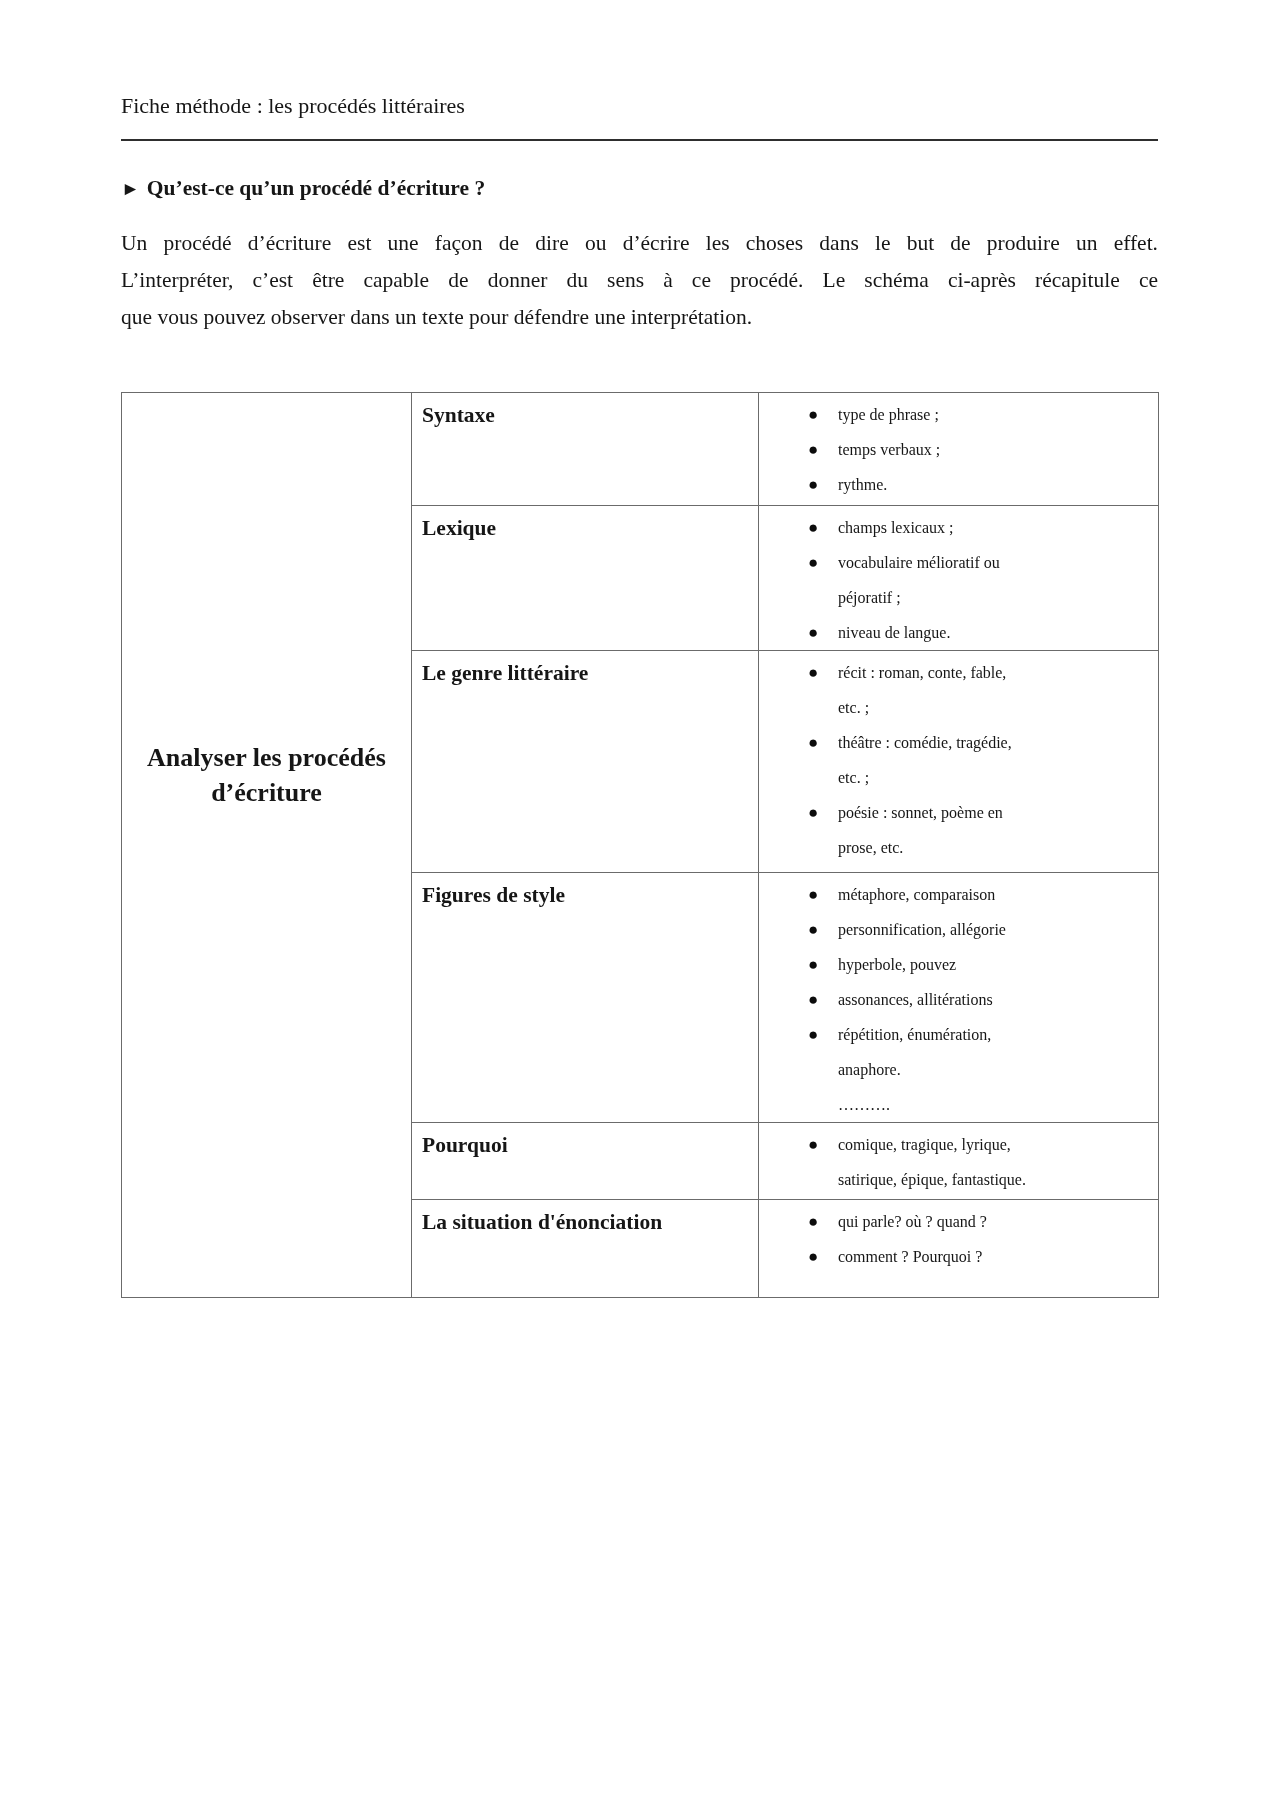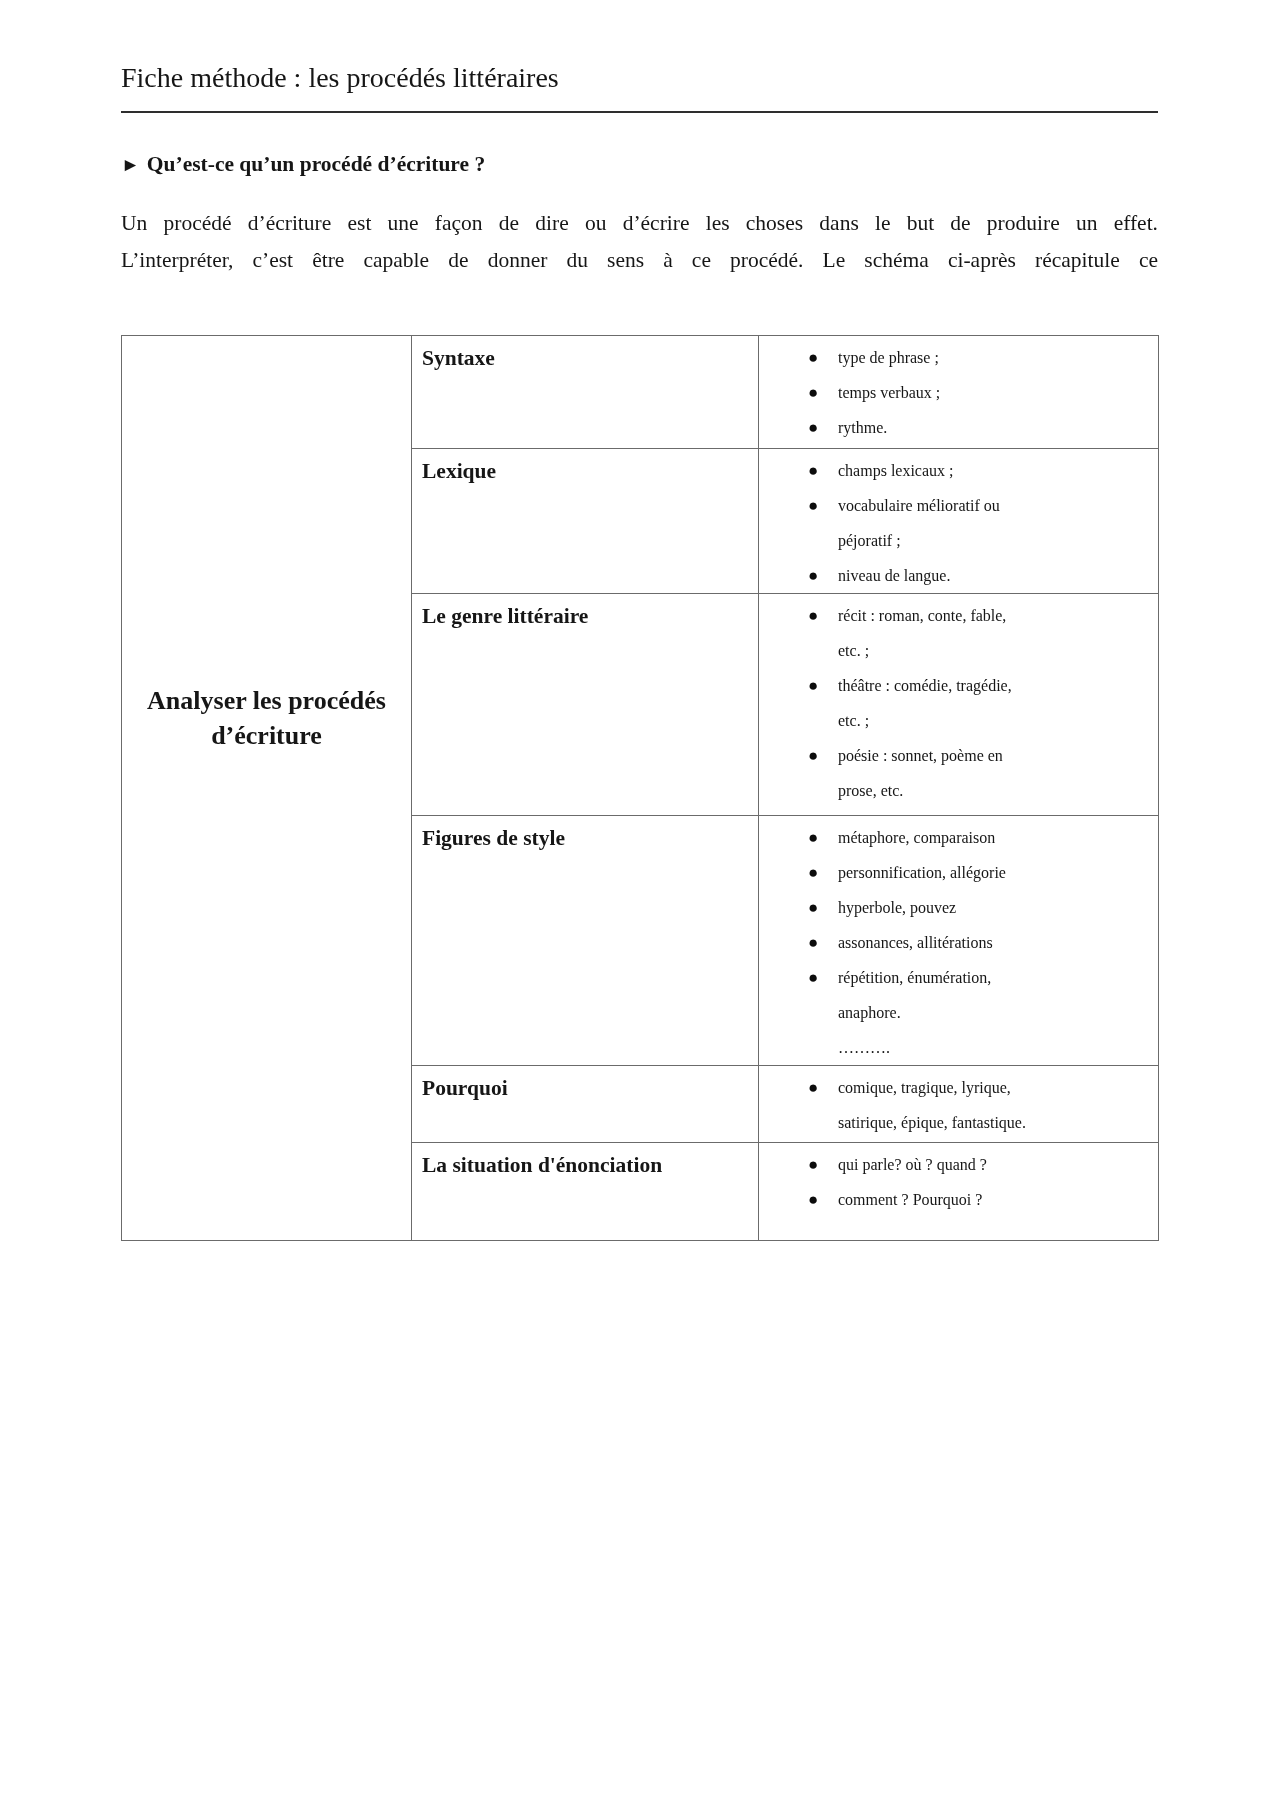--- a/index.html
+++ b/index.html
@@ -7,30 +7,30 @@
     position:relative;
     width:1280px; height:1811px;
     background:#ffffff;
     font-family:"Liberation Serif", serif;
     color:#161616;
     overflow:hidden;
   }
   .content { position:absolute; left:121px; top:0; width:1037px; }
 
   .doc-title {
-    margin:64px 0 0 0;
-    font-size:28px; line-height:27px; font-weight:normal;
+    margin:92px 0 0 0;
+    font-size:22px; line-height:27px; font-weight:normal;
   }
   .title-rule {
     margin:20px 0 0 0; height:0;
     border:none; border-top:2px solid #2e2e2e;
   }
   .q-heading {
     margin:33px 0 0 0;
-    font-size:21.5px; font-weight:bold; line-height:36px;
+    font-size:21.5px; font-weight:bold; line-height:28px;
   }
   .arrow { margin-right:7px; font-size:19px; }
 
   .intro-para { margin-top:22px; font-size:21.5px; line-height:37px; }
   .para-line { min-height:37px; }
   .para-line.flush { text-align:justify; text-align-last:justify; }
 
   .proc-table {
     margin-top:56px;
     border-collapse:collapse;
@@ -65,20 +65,21 @@
 
     <p class="doc-title">Fiche méthode : les procédés littéraires</p>
 
     <hr class="title-rule">
 
     <p class="q-heading"><span class="arrow">►</span><span>Qu’est-ce qu’un procédé d’écriture ?</span></p>
 
     <div class="intro-para">
         <div class="para-line flush">Un procédé d’écriture est une façon de dire ou d’écrire les choses dans le but de produire un effet.</div>
         <div class="para-line flush">L’interpréter, c’est être capable de donner du sens à ce procédé. Le schéma ci-après récapitule ce</div>
+        <div class="para-line">que vous pouvez observer dans un texte pour défendre une interprétation.</div>
       </div>
 
     <table class="proc-table">
       <tbody id="proc-table-body">
           <tr>
             <td class="span-cell" rowspan="6">
               <div class="span-text">Analyser les procédés
 d’écriture</div>
             </td>
             <td class="label-cell"><span class="label-text">Syntaxe</span></td>

